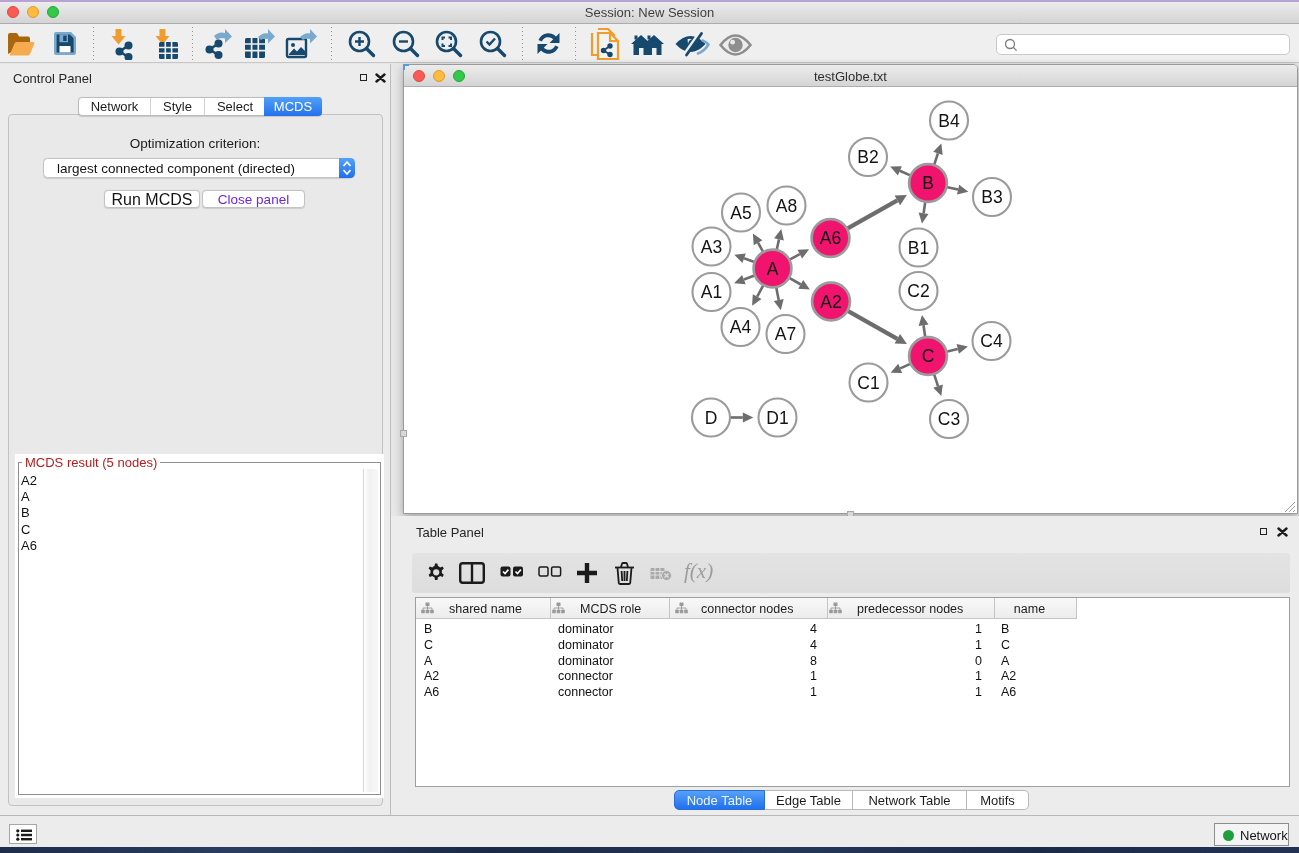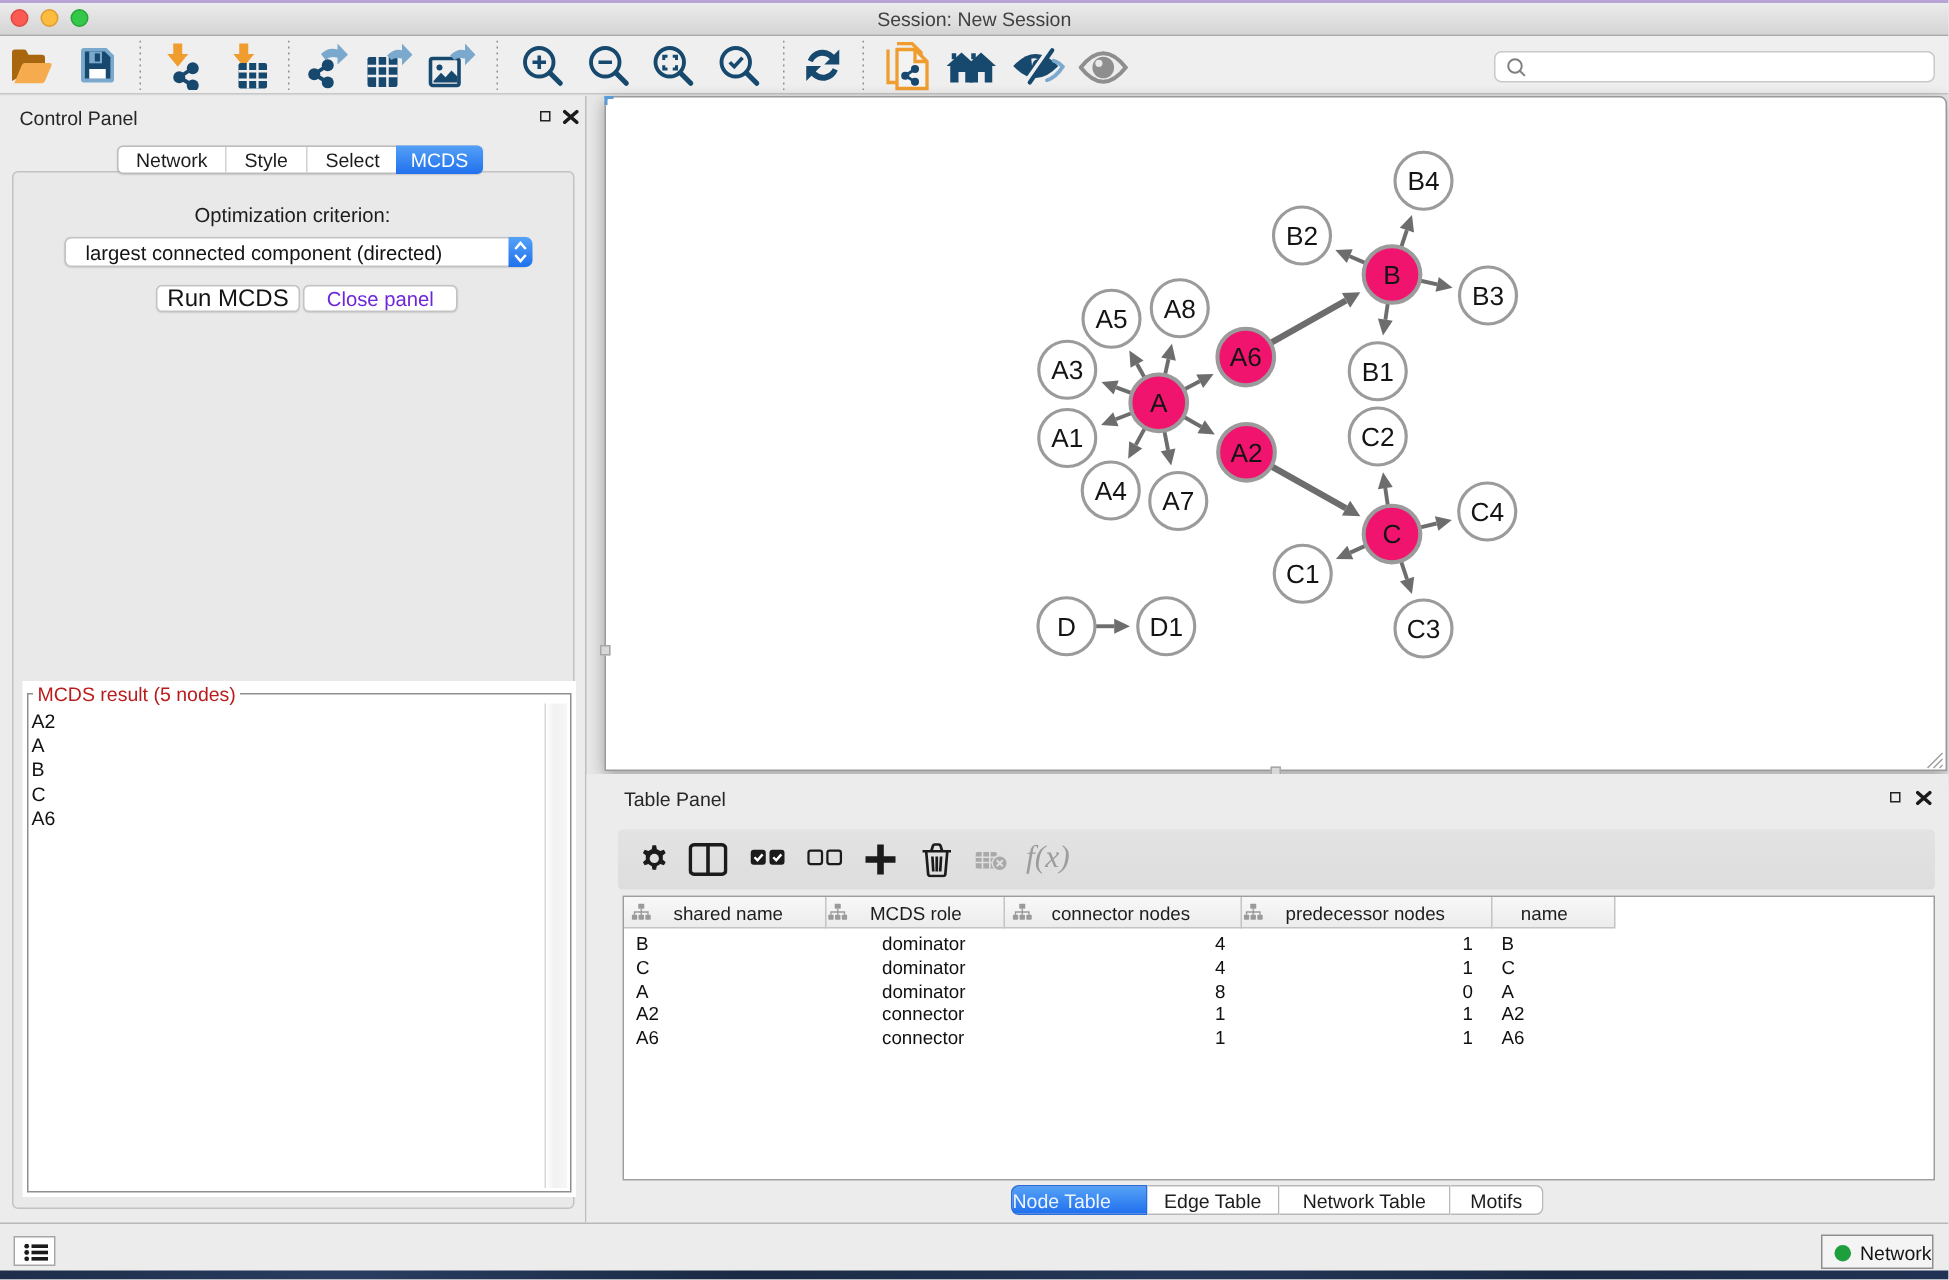--- a/index.html
+++ b/index.html
@@ -174,20 +174,26 @@
   <div class="abs" style="left:15px;top:390px;width:369px;height:344px;background:#ffffff;"></div>
 
   <div class="abs" style="left:18px;top:398px;width:363px;height:333px;border:1px solid #8f8f8f;"></div>
   <div class="abs" style="left:22px;top:391px;background:#ffffff;padding:0 3px;font-size:13px;color:#b91c1c;">MCDS result (5 nodes)</div>
   <div class="abs" style="left:21px;top:409px;font-size:13px;line-height:16.2px;color:#111;">A2<br>A<br>B<br>C<br>A6</div>
 
   <div class="abs" style="left:363px;top:405px;width:15px;height:323px;background:linear-gradient(90deg,#ffffff,#f1f1f1 40%,#f7f7f7);border-left:1px solid #d8d8d8;"></div>
 </div>
 
 <div class="abs" style="left:403px;top:64px;width:895px;height:450px;background:#ffffff;border:1px solid #9a9a9a;border-radius:5px 5px 0 0;box-shadow:0 3px 10px rgba(0,0,0,0.3);">
+  <div class="abs" style="left:0;top:0;width:893px;height:22px;background:linear-gradient(#ececec,#d4d4d4);border-bottom:1px solid #aeaeae;border-radius:4px 4px 0 0;">
+    <div class="abs" style="left:9px;top:5px;width:12px;height:12px;border-radius:50%;background:#fc5b53;border:0.5px solid #dd4941;"></div>
+    <div class="abs" style="left:29px;top:5px;width:12px;height:12px;border-radius:50%;background:#fdbb40;border:0.5px solid #de9b2d;"></div>
+    <div class="abs" style="left:49px;top:5px;width:12px;height:12px;border-radius:50%;background:#34c84a;border:0.5px solid #24a538;"></div>
+    <div class="abs" style="left:0;top:4px;width:893px;text-align:center;font-size:13px;color:#2e2e2e;">testGlobe.txt</div>
+  </div>
   <svg class="abs" style="left:0px;top:22px" width="893" height="427" viewBox="0 0 893 427">
       <line x1="351.1" y1="188.2" x2="339.9" y2="192.5" stroke="#6d6d6d" stroke-width="2.6"></line>
       <polygon points="330.1,196.3 338.1,187.9 341.7,197.2" fill="#6d6d6d"></polygon>
       <line x1="350.9" y1="175.2" x2="340.1" y2="171.3" stroke="#6d6d6d" stroke-width="2.6"></line>
       <polygon points="330.3,167.7 341.8,166.6 338.4,176.0" fill="#6d6d6d"></polygon>
       <line x1="359.5" y1="197.9" x2="353.2" y2="209.6" stroke="#6d6d6d" stroke-width="2.6"></line>
       <polygon points="348.1,218.8 348.8,207.2 357.5,212.0" fill="#6d6d6d"></polygon>
       <line x1="359.3" y1="165.2" x2="354.0" y2="155.7" stroke="#6d6d6d" stroke-width="2.6"></line>
       <polygon points="348.9,146.6 358.4,153.3 349.7,158.2" fill="#6d6d6d"></polygon>
       <line x1="372.1" y1="199.8" x2="374.7" y2="213.0" stroke="#6d6d6d" stroke-width="2.6"></line>
@@ -377,26 +383,26 @@
         <rect x="9.2" y="7.8" width="3.6" height="3.4" rx="0.5"></rect>
       </g>
       <path d="M6.5 4 V6 M2 7.8 V6 H11 V7.8 M6.5 6 V7.8" stroke="#9a9a9a" stroke-width="0.9" fill="none"></path>
     </svg>
     <div class="abs" style="left:466px;top:86px;width:130px;font-size:12.5px;color:#1d1d1d;">predecessor nodes</div>
   <div class="abs" style="left:603px;top:82px;width:1px;height:21px;background:#c4c4c4;"></div>
   <div class="abs" style="left:598px;top:86px;width:81px;text-align:center;font-size:12.5px;color:#1d1d1d;">name</div>
   <div class="abs" style="left:685px;top:82px;width:1px;height:21px;background:#c4c4c4;"></div>
 
   <div class="abs" style="left:33px;top:106px;font-size:12.5px;line-height:15.8px;color:#111;">B<br>C<br>A<br>A2<br>A6</div>
-  <div class="abs" style="left:167px;top:106px;font-size:12.5px;line-height:15.8px;color:#111;margin-left:30px;">dominator<br>dominator<br>dominator<br>connector<br>connector</div>
+  <div class="abs" style="left:167px;top:106px;font-size:12.5px;line-height:15.8px;color:#111;">dominator<br>dominator<br>dominator<br>connector<br>connector</div>
   <div class="abs" style="left:326px;top:106px;width:100px;text-align:right;font-size:12.5px;line-height:15.8px;color:#111;">4<br>4<br>8<br>1<br>1</div>
   <div class="abs" style="left:491px;top:106px;width:100px;text-align:right;font-size:12.5px;line-height:15.8px;color:#111;">1<br>1<br>0<br>1<br>1</div>
   <div class="abs" style="left:610px;top:106px;font-size:12.5px;line-height:15.8px;color:#111;">B<br>C<br>A<br>A2<br>A6</div>
 
-  <div class="abs" style="left:283px;top:274px;width:91px;height:20px;background:linear-gradient(#55a1f7,#2070ee);border:1px solid #2a6cd8;border-radius:5px 0 0 5px;line-height:19px;font-size:13px;color:#eef4fd;">Node Table</div>
+  <div class="abs" style="left:283px;top:274px;width:91px;height:20px;background:linear-gradient(#55a1f7,#2070ee);border:1px solid #2a6cd8;border-radius:5px 0 0 5px;text-align:center;line-height:19px;font-size:13px;color:#eef4fd;">Node Table</div>
   <div class="abs" style="left:374px;top:274px;width:88px;height:20px;background:#ffffff;border:1px solid #b9b9b9;border-left:none;text-align:center;line-height:19px;font-size:13px;color:#1c1c1c;">Edge Table</div>
   <div class="abs" style="left:462px;top:274px;width:114px;height:20px;background:#ffffff;border:1px solid #b9b9b9;border-left:none;text-align:center;line-height:19px;font-size:13px;color:#1c1c1c;">Network Table</div>
   <div class="abs" style="left:576px;top:274px;width:62px;height:20px;background:#ffffff;border:1px solid #b9b9b9;border-left:none;border-radius:0 5px 5px 0;text-align:center;line-height:19px;font-size:13px;color:#1c1c1c;">Motifs</div>
 </div>
 
 <div class="abs" style="left:0;top:815px;width:1299px;height:33px;background:#ececec;border-top:1px solid #b8b8b8;">
   <div class="abs" style="left:9px;top:8px;width:28px;height:20px;background:#fdfdfd;border:1px solid #a6a6a6;">
     <svg class="abs" style="left:6px;top:4px" width="16" height="12" viewBox="0 0 16 12">
         <g fill="#1b1b1b">
           <circle cx="1.8" cy="1.8" r="1.6"></circle>

